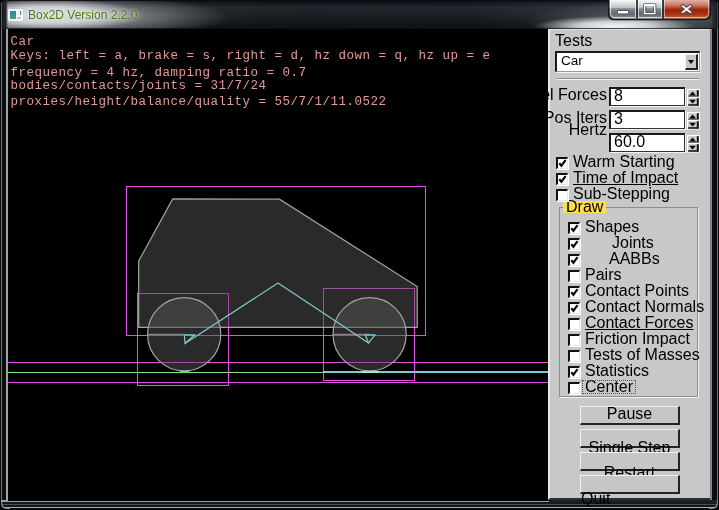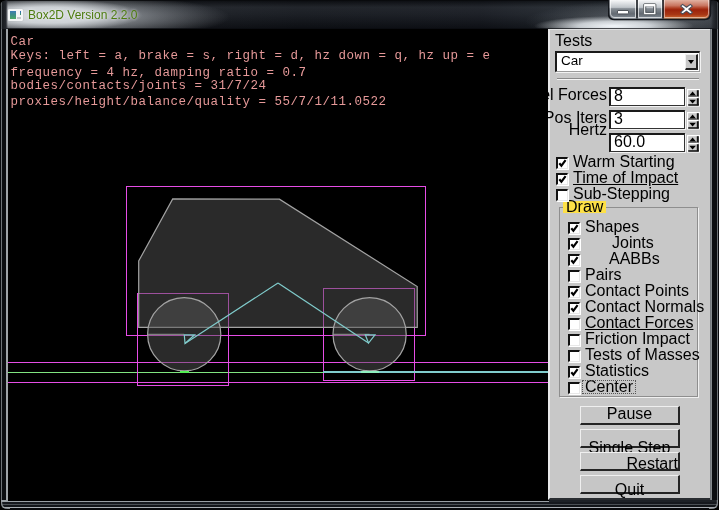--- a/index.html
+++ b/index.html
@@ -224,24 +224,24 @@
 <div class="abs" style="left:559px;top:207px;width:139px;height:190px;border:1px solid #8e8e8e;box-shadow:1px 1px 0 #f0f0f0;"></div>
 <div class="abs panel-text" style="left:563px;top:201px;background:#fde047;padding:0 3px;">Draw</div>
 
 <div class="abs" style="left:580px;top:406px;width:100px;height:18.5px;background:#c6c6c6;border-top:1.5px solid #efefef;border-left:1.5px solid #efefef;border-right:2px solid #242424;border-bottom:2px solid #242424;">
   <div class="panel-text" style="text-align:center;margin-top:0.5px;">Pause</div>
 </div>
 <div class="abs" style="left:580px;top:429px;width:100px;height:18.5px;background:#c6c6c6;border-top:1.5px solid #efefef;border-left:1.5px solid #efefef;border-right:2px solid #242424;border-bottom:2px solid #242424;">
   <div class="panel-text" style="text-align:center;margin-top:12px;">Single Step</div>
 </div>
 <div class="abs" style="left:580px;top:452px;width:100px;height:18.5px;background:#c6c6c6;border-top:1.5px solid #efefef;border-left:1.5px solid #efefef;border-right:2px solid #242424;border-bottom:2px solid #242424;">
-  <div class="panel-text" style="text-align:right;margin-top:5px;">Restart</div>
+  <div class="panel-text" style="text-align:center;margin-top:14px;">Restart</div>
 </div>
 <div class="abs" style="left:580px;top:475px;width:100px;height:18.5px;background:#c6c6c6;border-top:1.5px solid #efefef;border-left:1.5px solid #efefef;border-right:2px solid #242424;border-bottom:2px solid #242424;">
-  <div class="panel-text" style="text-align:center;margin-top:8px;">Quit</div>
+  <div class="panel-text" style="text-align:left;margin-top:17px;">Quit</div>
 </div>
 
 <div class="abs" style="left:556px;top:157px;width:12px;height:12px;background:#fff;border-top:2px solid #111;border-left:2px solid #111;border-right:1px solid #e8e8e8;border-bottom:1px solid #e8e8e8;box-shadow:1px 1px 0 #fff;">
     <svg width="9" height="9" viewBox="0 0 9 9" style="position:absolute;left:0px;top:0px;">
       <path d="M1.3,4.2 L3.4,6.7 L7.6,1.2" fill="none" stroke="#000" stroke-width="2.1"></path>
     </svg>
   </div>
 <div class="abs panel-text" style="left:573px;top:156px;">Warm Starting</div>
 <div class="abs" style="left:556px;top:173px;width:12px;height:12px;background:#fff;border-top:2px solid #111;border-left:2px solid #111;border-right:1px solid #e8e8e8;border-bottom:1px solid #e8e8e8;box-shadow:1px 1px 0 #fff;">
     <svg width="9" height="9" viewBox="0 0 9 9" style="position:absolute;left:0px;top:0px;">

